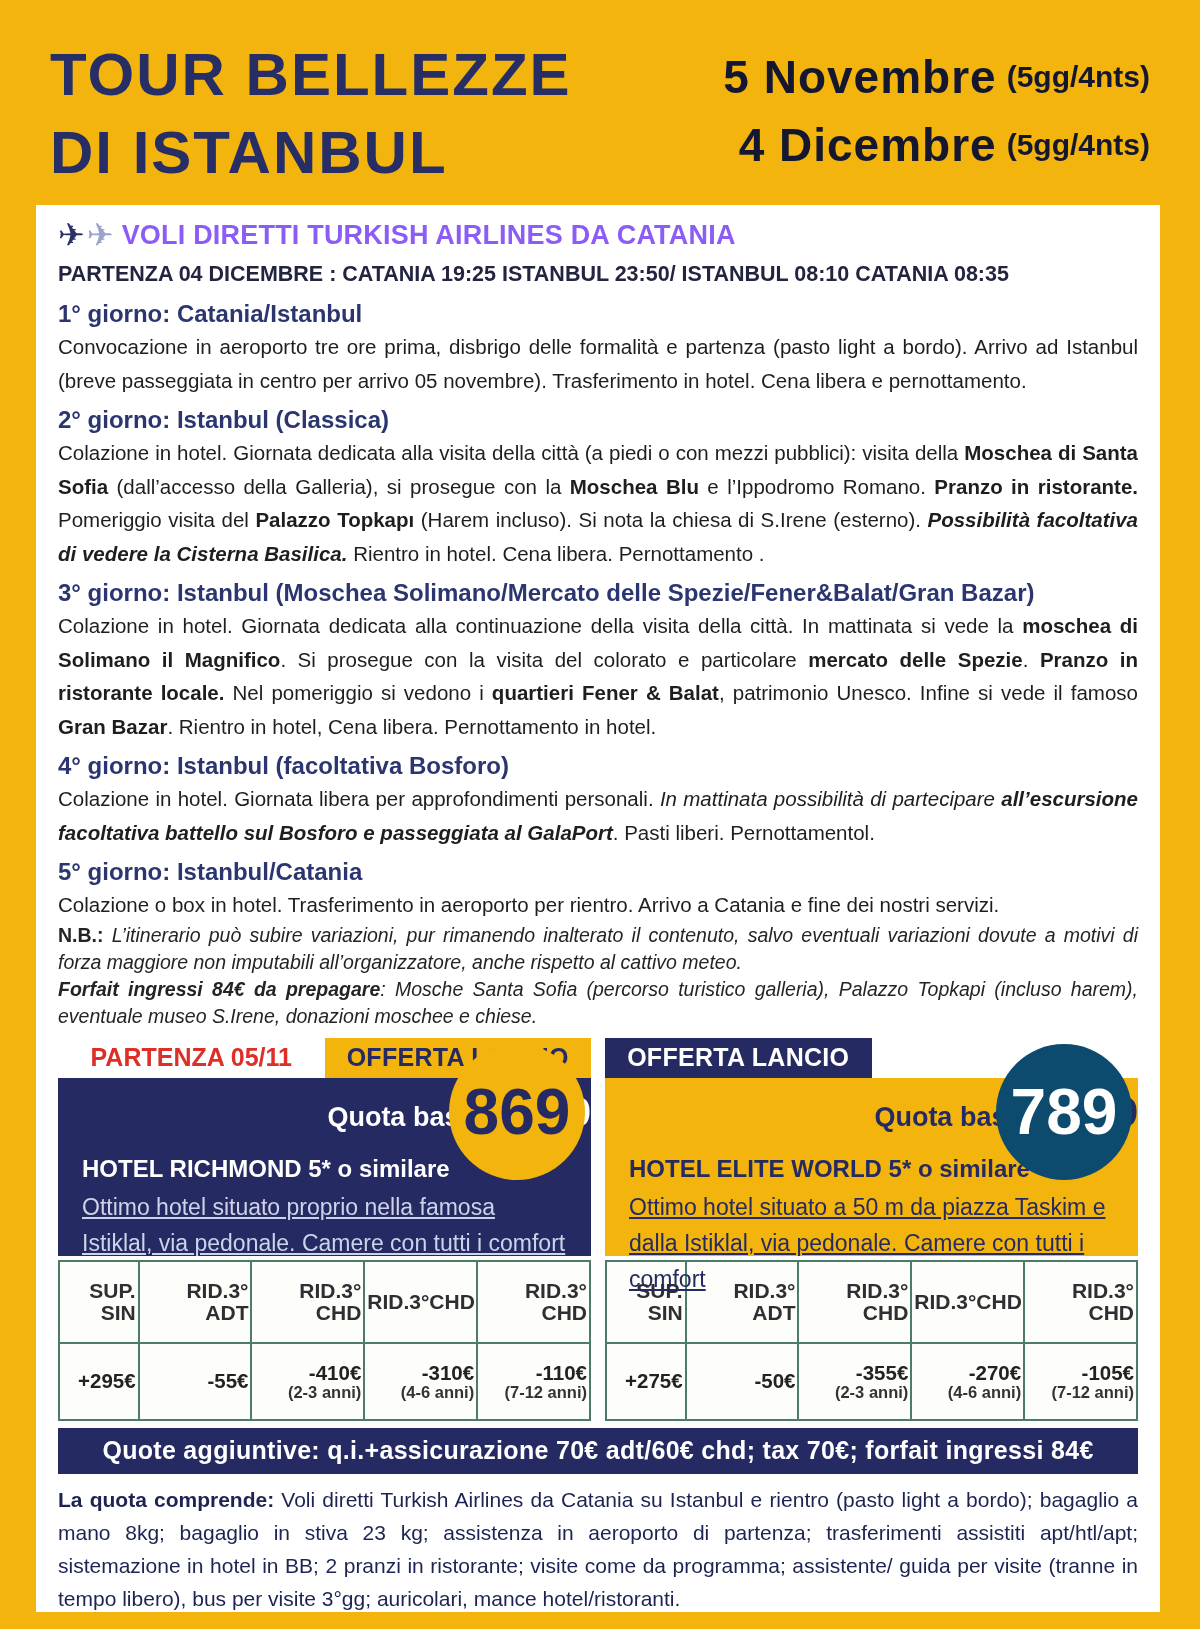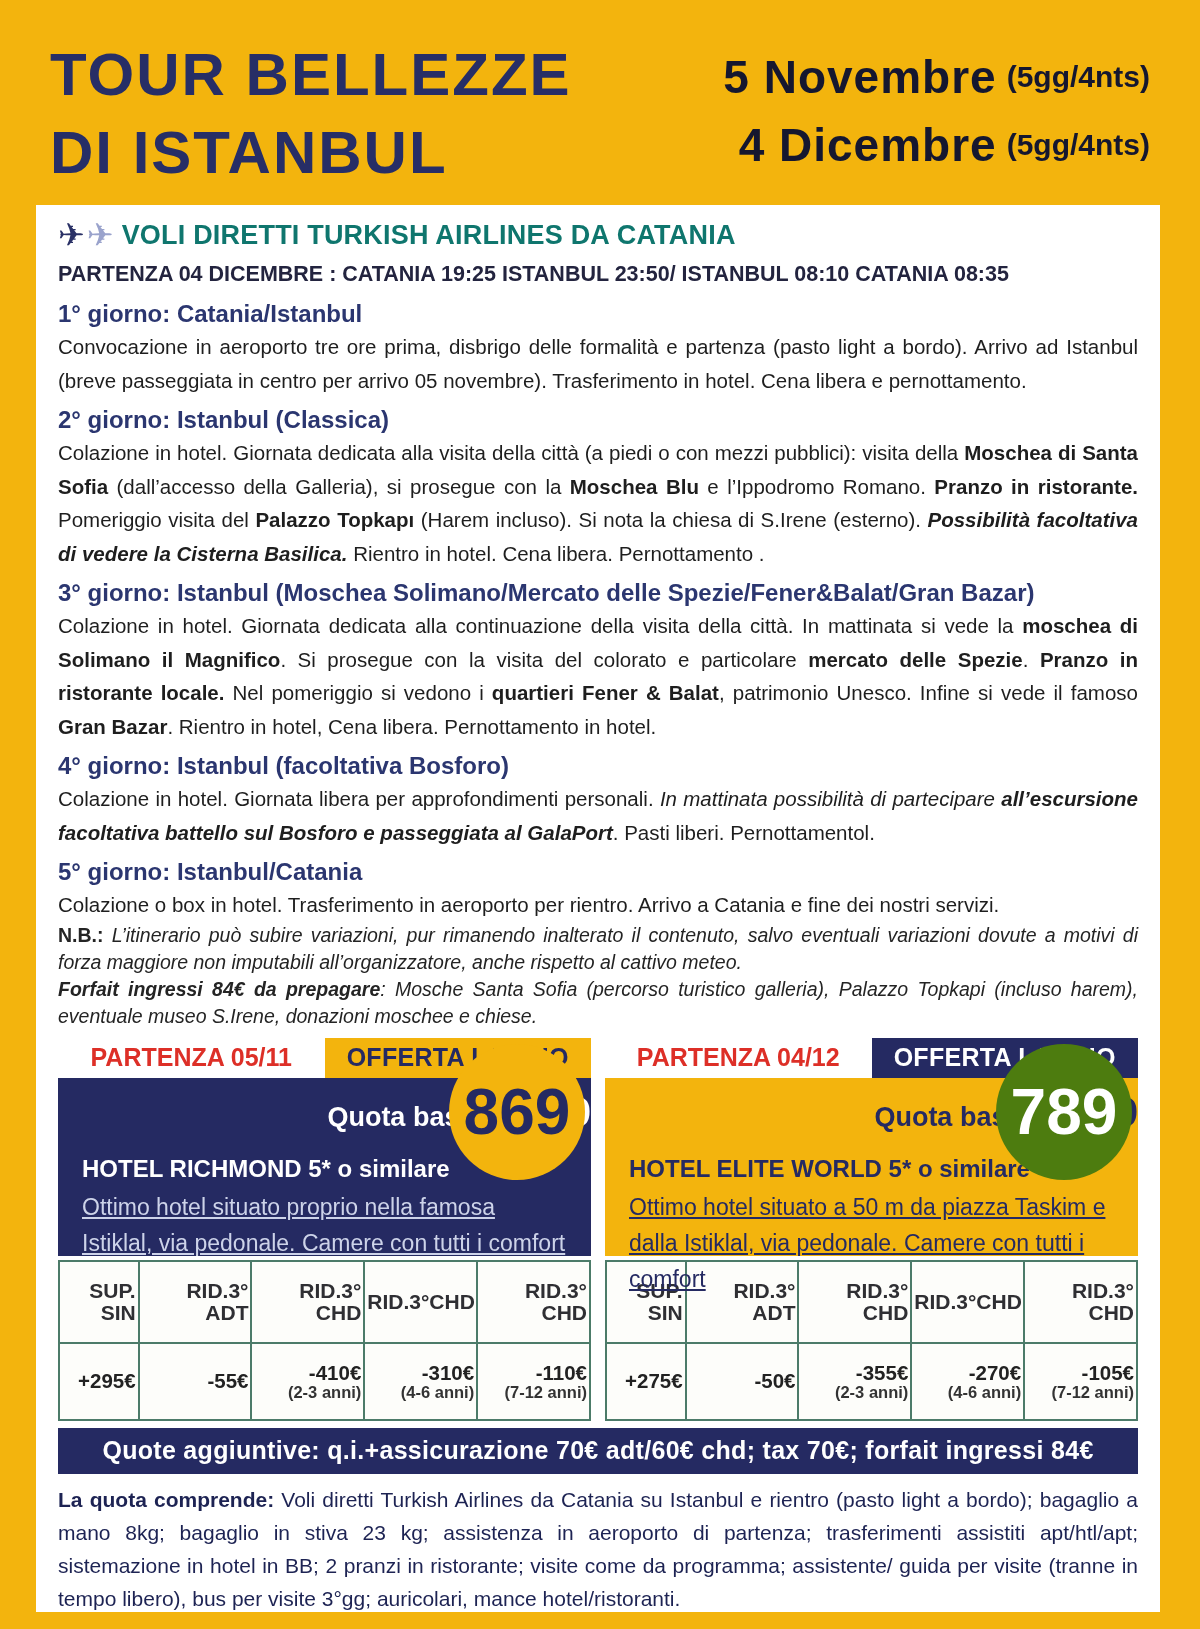--- a/index.html
+++ b/index.html
@@ -18,21 +18,21 @@
   .hdr-date-suffix { color:#15172F; font-weight:700; font-size:30px; }
   
   .card {
     position:absolute; left:36px; top:205px; width:1124px; bottom:17px;
     background:#ffffff; padding:10px 22px 0 22px; overflow:hidden;
   }
   .flight-head { display:flex; align-items:center; margin:4px 0 6px 0; }
   .plane { font-size:32px; line-height:32px; }
   .plane-dark { color:#2A3166; }
   .plane-light { color:#9AA3CC; margin-left:2px; }
-  .flight-head-text { margin-left:8px; color:#0f766e; font-weight:700; font-size:27px; letter-spacing:0.2px; }
+  .flight-head-text { margin-left:8px; color:#8b5cf6; font-weight:700; font-size:27px; letter-spacing:0.2px; }
   .flight-line { color:#23243F; font-weight:700; font-size:21.5px; line-height:34px; }
   .day-title { color:#2B3670; font-weight:700; font-size:24px; line-height:32px; margin-top:7px; }
   .day-body { color:#1E1E1E; font-size:20.5px; line-height:33.5px; text-align:justify; }
   .note { color:#242424; font-size:19.5px; line-height:27px; text-align:justify; }
   
   .offers { margin-top:8px; display:grid; grid-template-columns:1fr 1fr; column-gap:14px; }
   .offer { position:relative; }
   .offer-labels { display:grid; grid-template-columns:1fr 1fr; height:40px; }
   .partenza { color:#DD2F27; font-weight:700; font-size:25px; display:flex; align-items:center; justify-content:center; }
   .banner { font-weight:700; font-size:25px; display:flex; align-items:center; justify-content:center; letter-spacing:0.3px; }
@@ -46,21 +46,21 @@
   .quota-value { font-weight:700; font-size:40px; margin-left:12px; }
   .box-a .quota-line, .box-a .hotel { color:#ffffff; }
   .box-a .hotel-desc { color:#CDD3E9; }
   .box-b .quota-line, .box-b .hotel, .box-b .hotel-desc { color:#252A62; }
   .promo-circle {
     position:absolute; top:-34px; right:6px; width:136px; height:136px; border-radius:50%;
     display:flex; align-items:center; justify-content:center;
     font-weight:700; font-size:64px; z-index:2;
   }
   .circle-a { background:#F3B40D; color:#252A62; }
-  .circle-b { background:#4d7c0f; color:#ffffff; }
+  .circle-b { background:#0c4a6e; color:#ffffff; }
   .hotel { font-weight:700; font-size:24px; margin-top:20px; }
   .hotel-desc { font-size:23px; line-height:36px; margin-top:6px; white-space:pre-line;text-decoration:underline; }
   
   .ptable { width:100%; border-collapse:collapse; margin-top:4px; table-layout:fixed; }
   .ptable th, .ptable td {
     border:2.5px solid #4C7B69; background:#FDFDFA; text-align:right; vertical-align:middle; padding:18px 2px;
   }
   .ptable th { color:#2F2F33; font-weight:700; font-size:21px; line-height:22px; height:46px; white-space:pre-line; }
   .ptable td { height:52px; }
   .th-sup { width:15%; }
@@ -175,21 +175,20 @@
                   <span class="pv">-110€</span>
                   <span class="pn">(7-12 anni)</span>
                 </td>
           </tr>
         </tbody>
           </table>
       </div>
 
       <div class="offer">
         <div class="offer-labels">
-          <div class="partenza">PARTENZA 04/12</div>
           <div class="banner banner-b">OFFERTA LANCIO</div>
         </div>
         <div class="offer-box box-b">
           <div class="promo-circle circle-b">789</div>
           <div class="quota-line">
             <span class="quota-label">Quota base</span>
             <span class="quota-value">€ 379</span>
           </div>
           <div class="hotel">HOTEL ELITE WORLD  5* o similare</div>
           <div class="hotel-desc">Ottimo hotel situato a 50 m da piazza Taskim e

